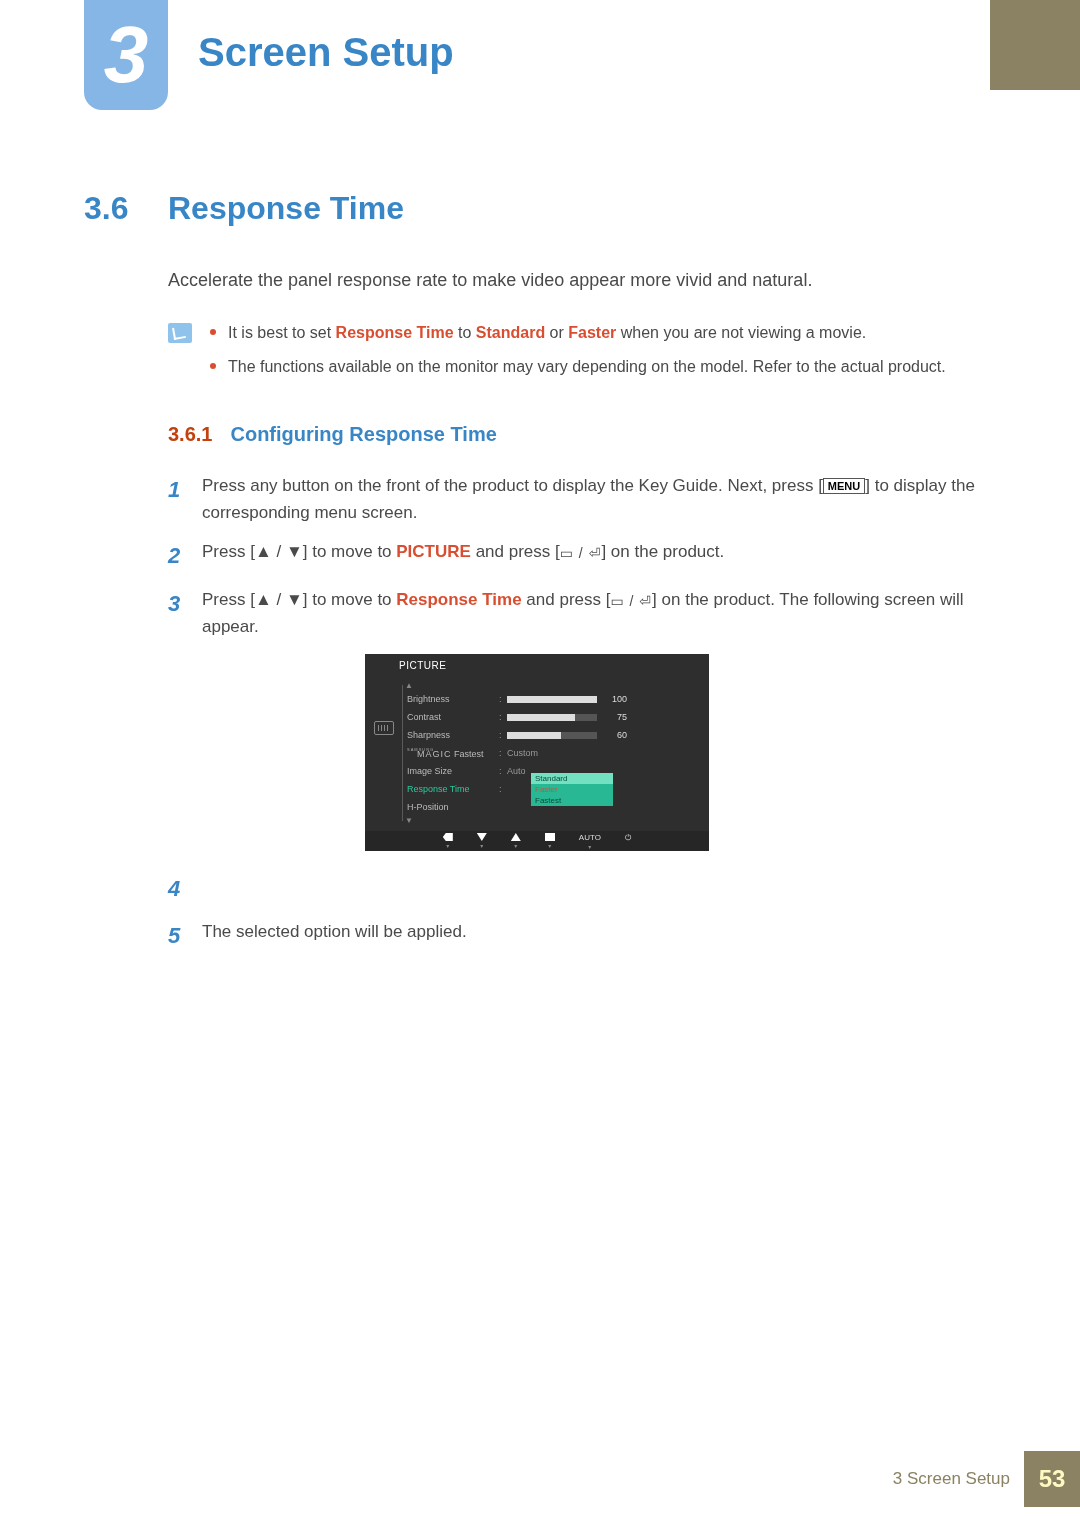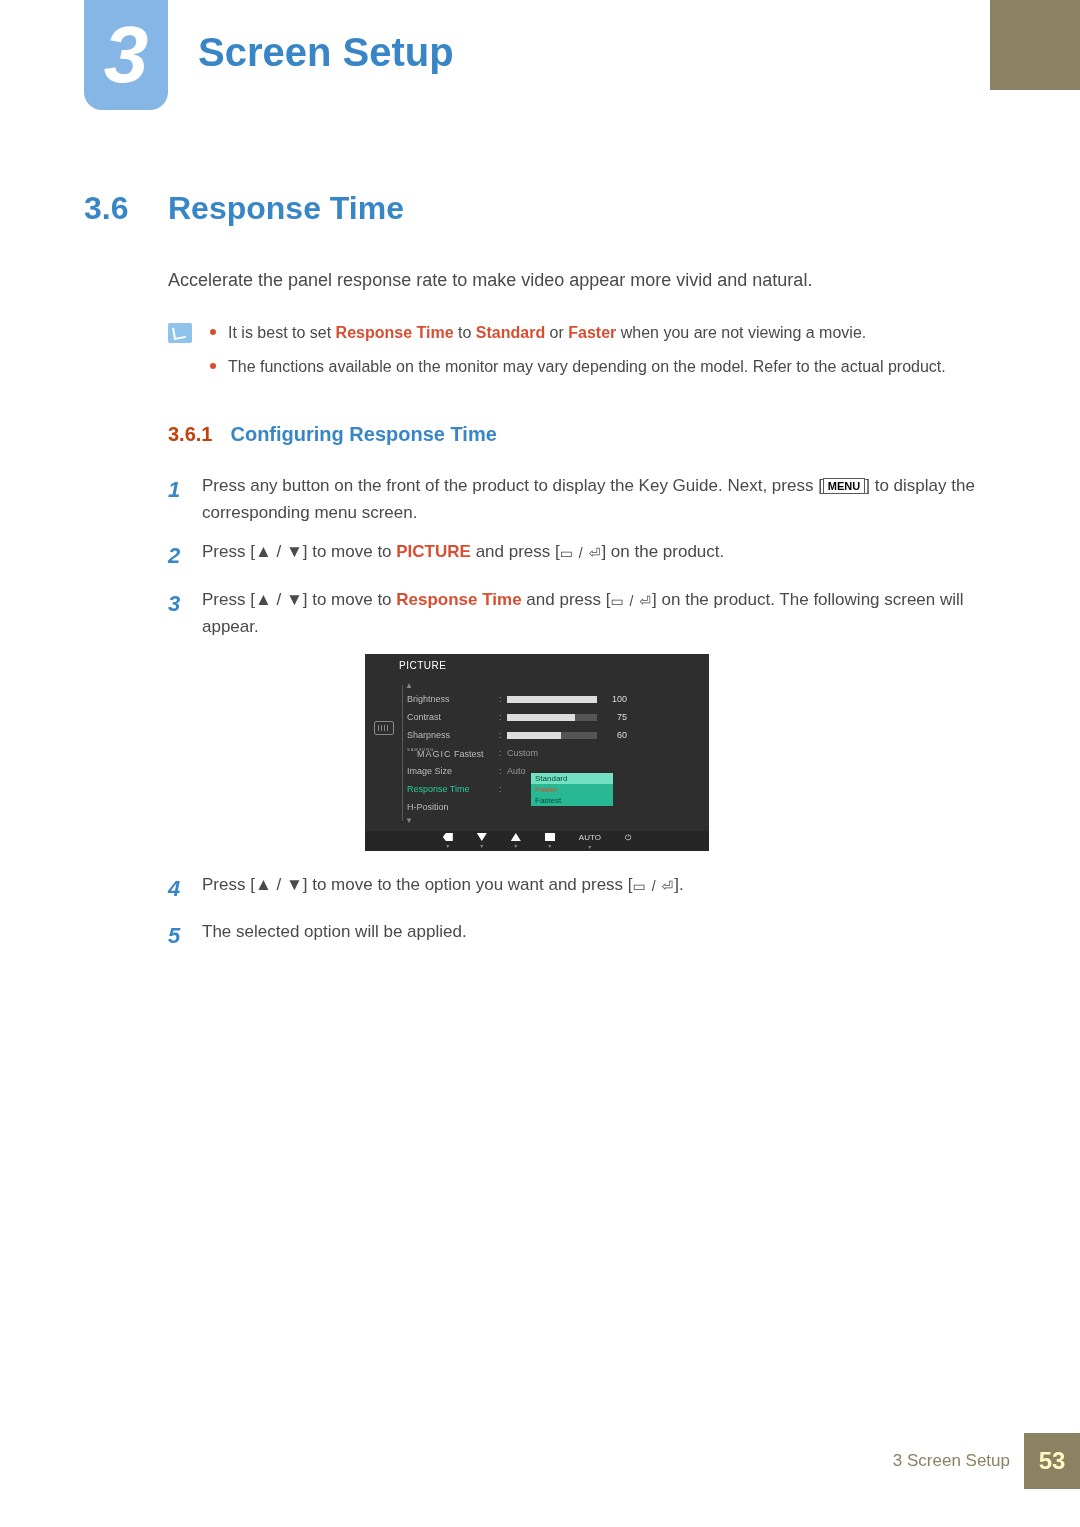--- a/index.html
+++ b/index.html
@@ -172,21 +172,21 @@
   .osd-bottom .sq {
     width: 10px; height: 8px; background: #fff;
   }
   .osd-bottom .sub { color: #888; font-size: 6px; }
   .magic { display: inline-block; line-height: 0.75; }
   .magic .sup { display: block; font-size: 4px; letter-spacing: 1px; color: #aaa; }
   .magic .main { font-size: 9px; letter-spacing: 1px; margin-left: 10px; }
   
   .footer {
     position: absolute;
-    bottom: 38px;
+    bottom: 20px;
     right: 0;
     display: flex;
     align-items: center;
   }
   .footer-text {
     color: #8a8262;
     font-size: 17px;
     margin-right: 14px;
   }
   .footer-box {
@@ -351,23 +351,20 @@
         <div class="btn">
             <span>⏻</span>
             <div class="sub">&nbsp;</div>
           </div>
       </div>
     </div>
   </div>
 
   <div class="step">
     <div class="step-num">4</div>
-    <div>
-      <span>Press [</span><span class="glyph">▲ / ▼</span><span>] to move to the option you want and press [</span><span class="enter-combo">▭ / ⏎</span><span>].</span>
-    </div>
   </div>
 
   <div class="step">
     <div class="step-num">5</div>
     <div>The selected option will be applied.</div>
   </div>
 
 </div>
 
 <div class="footer">

